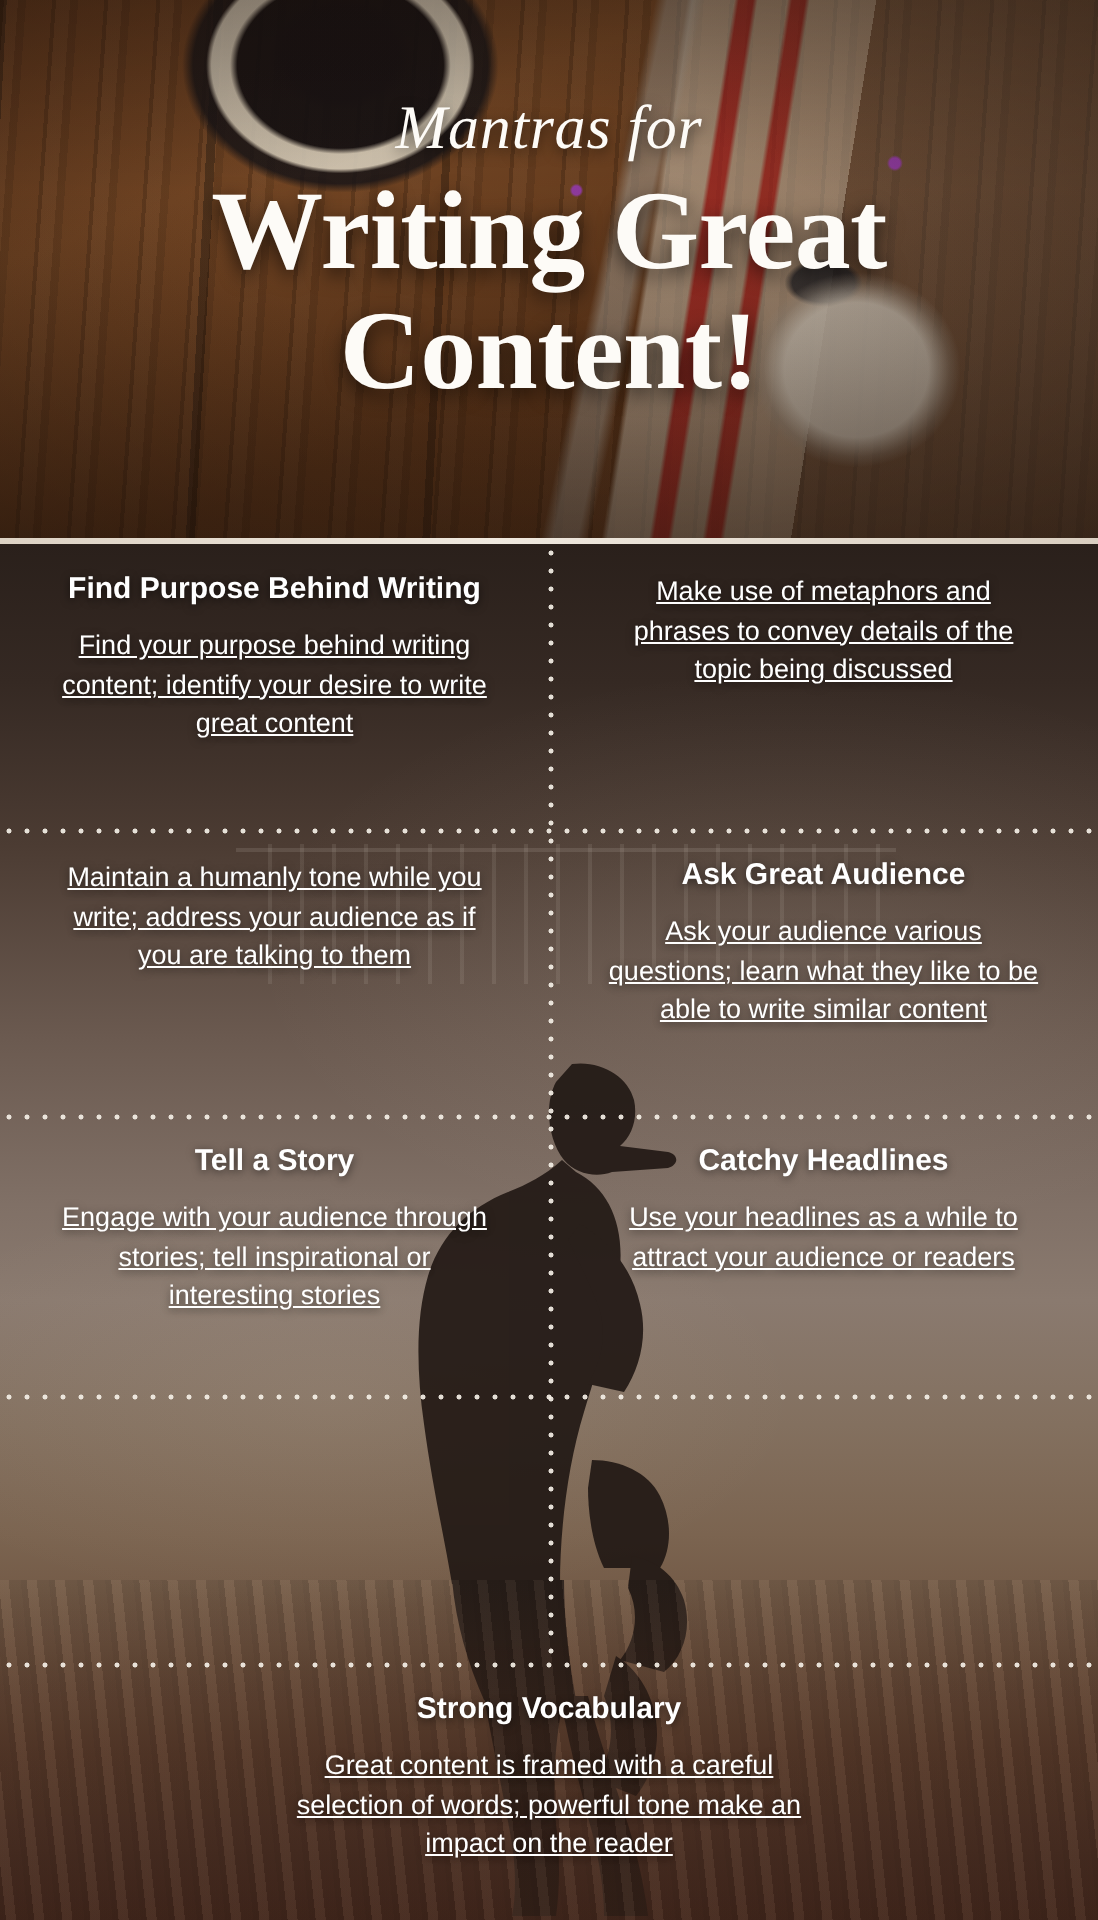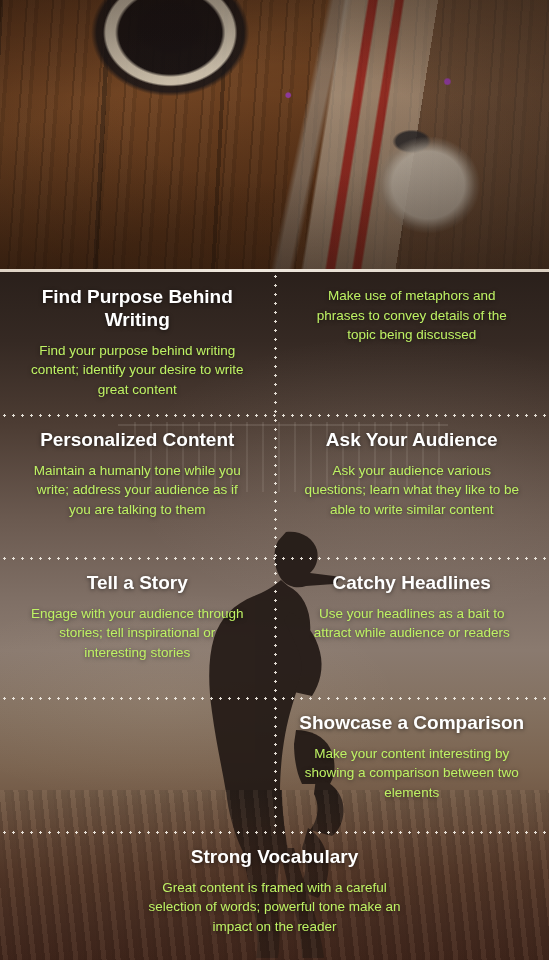--- a/index.html
+++ b/index.html
@@ -202,35 +202,36 @@
     padding: 14px 24px 10px 24px;
     text-align: center;
     color: #f6f2ec;
     box-sizing: border-box;
     display: flex;
     flex-direction: column;
     align-items: center;
   }
   .cell.wide { grid-column: 1 / span 2; }
   .cell-title {
-    font-size: 19px;
+    font-size: 15px;
     font-weight: bold;
     line-height: 1.2;
     color: #ffffff;
     text-shadow: 0 1px 4px rgba(0,0,0,0.55);
     margin-bottom: 9px;
     max-width: 230px;
   }
   .cell.wide .cell-title { max-width: 400px; text-align: center; }
   .cell-desc {
     font-size: 13.5px;
     line-height: 1.45;
-    color: #bef264;
+    color: #ffffff;
     text-shadow: 0 1px 4px rgba(0,0,0,0.5);
     max-width: 218px;
+    text-decoration: underline;
   }
   .cell.wide .cell-desc { max-width: 270px; }
 
   
   .sep-h {
     position: absolute;
     left: 0;
     width: 549px;
     height: 3px;
     background-image: radial-gradient(circle, #f4efe6 0 1.1px, rgba(244,239,230,0) 1.4px);
@@ -253,20 +254,27 @@
   }
 </style>
 </head>
 <body>
 
 <div id="infographic">
 
   <div class="header">
     <div class="header-photo"></div>
     <div class="header-vignette"></div>
+    <div class="header-title-wrap">
+      <div class="kicker">Mantras for</div>
+      <div class="headline">
+        <div>Writing Great</div>
+        <div>Content!</div>
+      </div>
+    </div>
     <div class="header-rule"></div>
   </div>
 
   <div class="body-area">
     <div class="body-bg"></div>
     <div class="body-haze"></div>
     <div class="bg-posts"></div>
     <div class="bg-posts-rail"></div>
 
     <div class="silhouette">
@@ -324,46 +332,41 @@
       <div class="cell">
         <div class="cell-title">Find Purpose Behind Writing</div>
         <div class="cell-desc">Find your purpose behind writing content; identify your desire to write great content</div>
       </div>
 
       <div class="cell">
         <div class="cell-desc">Make use of metaphors and phrases to convey details of the topic being discussed</div>
       </div>
 
       <div class="cell">
-        <div class="cell-title">Personalized Content</div>
         <div class="cell-desc">Maintain a humanly tone while you write; address your audience as if you are talking to them</div>
       </div>
 
       <div class="cell">
-        <div class="cell-title">Ask Your Audience</div>
+        <div class="cell-title">Ask Great Audience</div>
         <div class="cell-desc">Ask your audience various questions; learn what they like to be able to write similar content</div>
       </div>
 
       <div class="cell">
         <div class="cell-title">Tell a Story</div>
         <div class="cell-desc">Engage with your audience through stories; tell inspirational or interesting stories</div>
       </div>
 
       <div class="cell">
         <div class="cell-title">Catchy Headlines</div>
-        <div class="cell-desc">Use your headlines as a bait to attract while audience or readers</div>
-      </div>
-
-      <div class="cell">
-      </div>
-
-      <div class="cell">
-        <div class="cell-title">Showcase a Comparison</div>
-        <div class="cell-desc">Make your content interesting by showing a comparison between two elements</div>
-      </div>
+        <div class="cell-desc">Use your headlines as a while to attract your audience or readers</div>
+      </div>
+
+      <div class="cell">
+      </div>
+
 
       <div class="cell wide">
         <div class="cell-title">Strong Vocabulary</div>
         <div class="cell-desc">Great content is framed with a careful selection of words; powerful tone make an impact on the reader</div>
       </div>
 
     </div>
 
     <div class="sep-h" style="top:142px;"></div>
     <div class="sep-h" style="top:285px;"></div>

